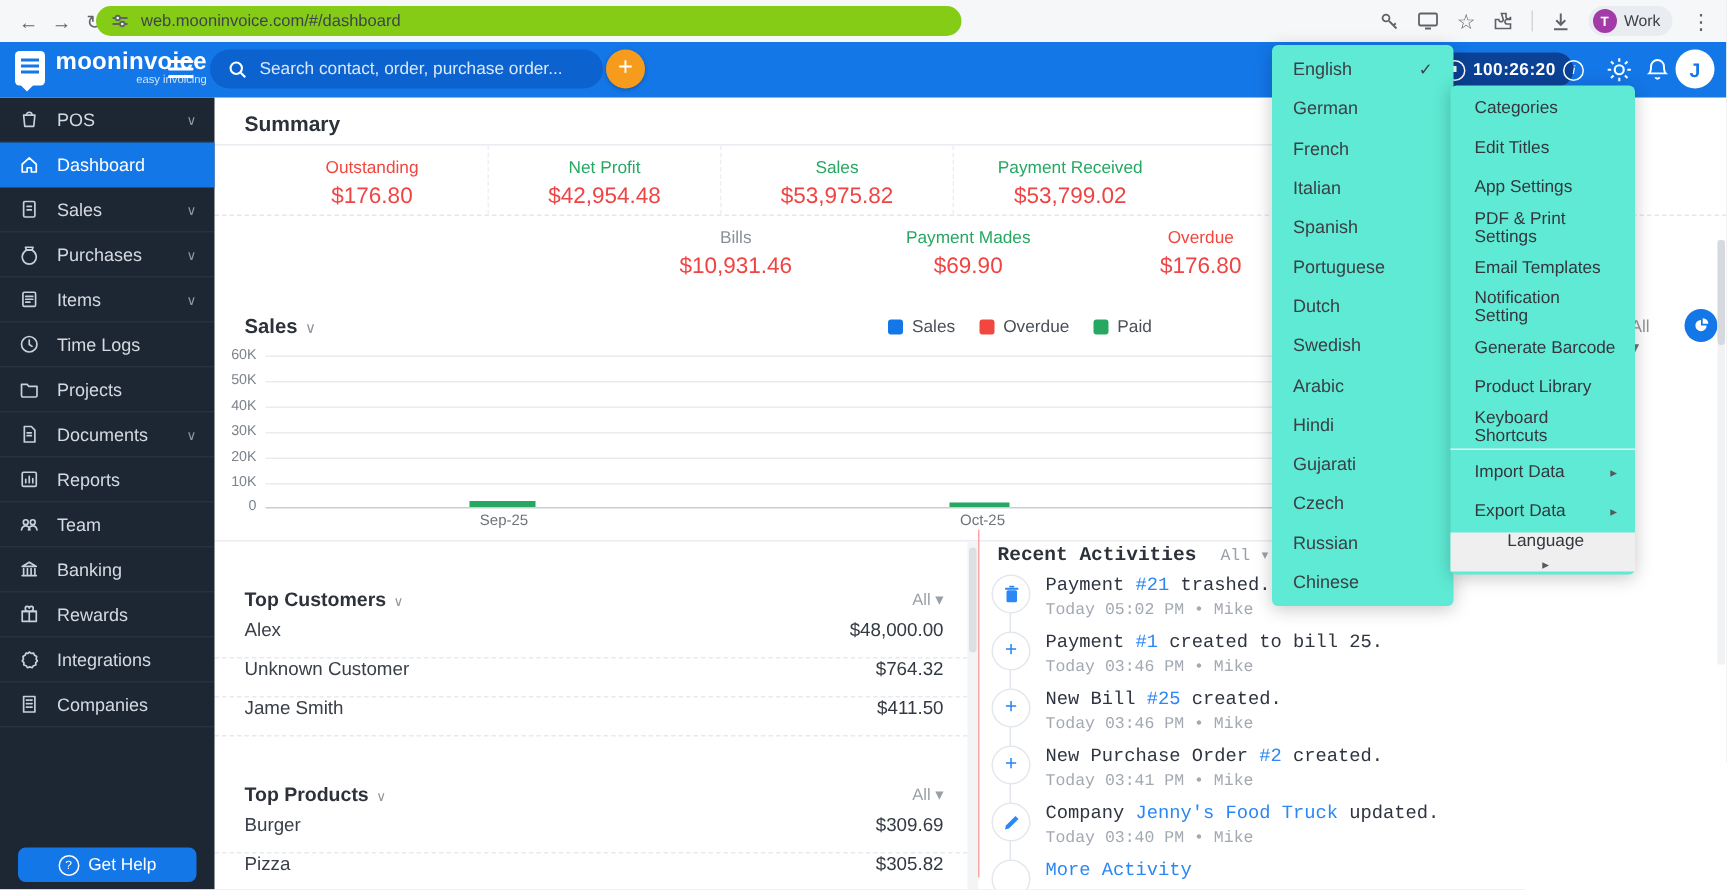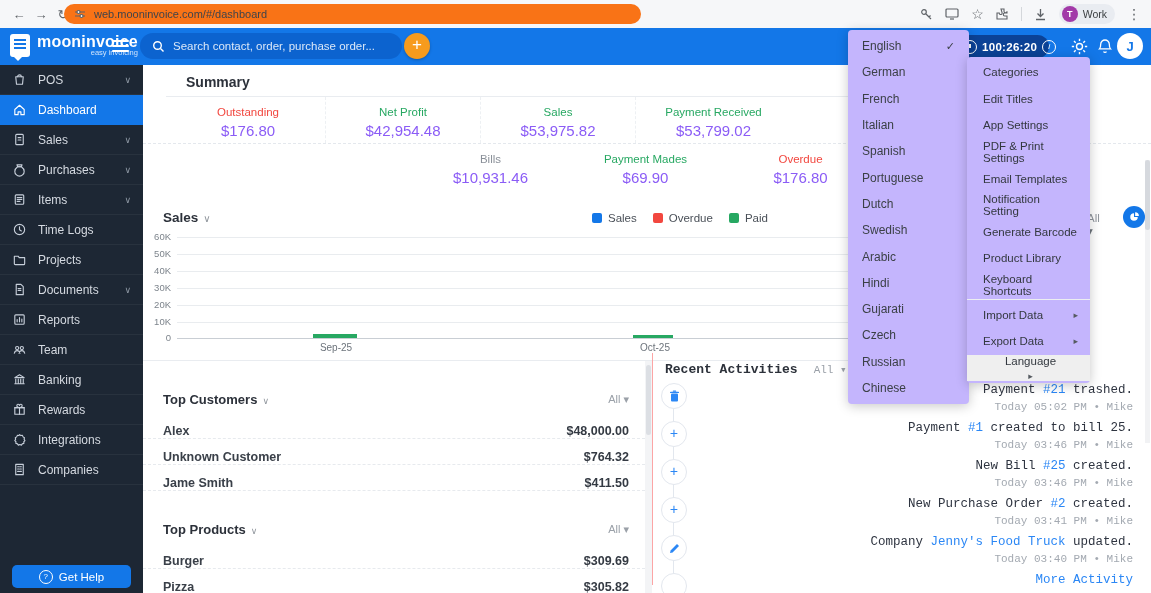--- a/index.html
+++ b/index.html
@@ -4,21 +4,21 @@
 <style>
   html,body{margin:0;padding:0;background:#e8e8e8;}
   .stage{position:relative;width:1151px;height:593px;overflow:hidden;background:#fff;
          font-family:"Liberation Sans",sans-serif;-webkit-font-smoothing:antialiased;}
 
   
   .chrome{position:absolute;left:0;top:0;width:1151px;height:28px;background:#f6f7f9;
           border-bottom:1px solid #e3e6ea;display:flex;align-items:center;}
   .nav-btn{width:22px;text-align:center;color:#5f6368;font-size:13px;cursor:pointer;}
   .url-pill{position:absolute;left:64px;top:4px;width:577px;height:20px;border-radius:10px;
-            background:#f97316;display:flex;align-items:center;padding:0 10px;box-sizing:border-box;}
+            background:#84cc16;display:flex;align-items:center;padding:0 10px;box-sizing:border-box;}
   .url-text{font-size:11px;color:#3f444b;margin-left:8px;}
   .chrome-right{position:absolute;right:10px;top:0;height:28px;display:flex;align-items:center;gap:12px;}
   .c-ic{color:#5f6368;font-size:12px;display:flex;align-items:center;}
   .c-sep{width:1px;height:14px;background:#d4d7db;}
   .work-chip{display:flex;align-items:center;gap:5px;background:#e9ecf1;border-radius:10px;padding:2px 8px 2px 3px;}
   .work-av{width:16px;height:16px;border-radius:50%;background:#a23aa8;color:#fff;font-size:9px;
            display:flex;align-items:center;justify-content:center;font-weight:bold;}
   .work-label{font-size:10.5px;color:#3c4043;}
 
   
@@ -59,32 +59,32 @@
   .s-item.active .lbl{color:#fff;}
   .si{width:15px;height:15px;flex:none;display:flex;}
   .si svg{width:15px;height:15px;stroke:#c7cfda;fill:none;stroke-width:1.2;stroke-linecap:round;stroke-linejoin:round;}
   .s-item.active .si svg{stroke:#fff;}
   .get-help{position:absolute;left:12px;bottom:5px;width:119px;height:23px;border-radius:5px;background:#1377e8;
             color:#fff;font-size:11.5px;display:flex;align-items:center;justify-content:center;gap:6px;cursor:pointer;}
   .gh-q{width:12px;height:12px;border-radius:50%;border:1px solid #fff;font-size:8px;line-height:12px;text-align:center;}
 
   
   .main{position:absolute;left:143px;top:65px;width:1008px;height:528px;background:#fff;}
-  .sum-head{position:absolute;left:0;top:0;width:836px;height:32px;border-bottom:1px solid #e9ecf0;box-sizing:border-box;margin-left:23px;}
+  .sum-head{position:absolute;left:0;top:0;width:836px;height:32px;border-bottom:1px solid #e9ecf0;box-sizing:border-box;}
   .sum-title{position:absolute;left:20px;top:9px;font-size:14px;font-weight:bold;color:#2c313a;}
   .period{position:absolute;right:34px;top:9px;font-size:12.5px;color:#2b87f5;cursor:pointer;}
   .funnel{position:absolute;right:8px;top:8px;cursor:pointer;}
   .metrics1{position:absolute;left:0;top:32px;width:1008px;height:46px;display:flex;padding-left:28px;box-sizing:border-box;}
   .metrics2{position:absolute;left:0;top:78px;width:1008px;height:57px;display:flex;padding-left:270px;box-sizing:border-box;
             border-top:1px dashed #e4e8ed;}
   .metric{width:155px;text-align:center;padding-top:9px;box-sizing:border-box;}
   .metrics1 .metric{border-right:1px dashed #edf0f3;}
   .metrics1 .metric:last-child{border-right:none;}
   .m-label{font-size:11.5px;margin-bottom:4px;}
-  .m-value{font-size:15px;color:#8b5cf6;font-weight:500;}
+  .m-value{font-size:15px;color:#ef4444;font-weight:500;}
   .tone-red{color:#f2473f;} .tone-green{color:#27a862;} .tone-gray{color:#8a9099;}
 
   
   .chart-panel{position:absolute;left:0;top:135px;width:916px;height:161px;border-bottom:1px solid #e9ecf0;box-sizing:border-box;}
   .chart-title{position:absolute;left:20px;top:10px;font-size:13.5px;font-weight:bold;color:#2c313a;cursor:pointer;}
   .chart-title .chev{font-weight:normal;color:#8f959c;font-size:10px;margin-left:5px;}
   .legend{position:absolute;left:449px;top:12px;display:flex;gap:16px;}
   .leg-item{display:flex;align-items:center;gap:6px;font-size:11.5px;color:#4a5058;}
   .sw{width:10px;height:10px;border-radius:2px;}
   .chart-all{position:absolute;left:944px;top:12px;font-size:11.5px;color:#8f959c;cursor:pointer;}
@@ -95,44 +95,44 @@
   .ytick{position:absolute;left:0;width:28px;text-align:right;font-size:9.5px;color:#7d848c;}
   .xtick{position:absolute;width:60px;text-align:center;font-size:10px;color:#6d747c;top:142px;}
   .bar{position:absolute;background:#27a862;}
 
   
   .bottom-left{position:absolute;left:0;top:296px;width:502px;height:232px;}
   .list-head{height:28px;display:flex;align-items:center;padding:0 16px 0 20px;margin-top:24px;}
   .list-title{font-size:13px;font-weight:bold;color:#2c313a;cursor:pointer;}
   .list-title .chev{font-weight:normal;color:#8f959c;font-size:9px;margin-left:5px;}
   .list-all{margin-left:auto;font-size:11px;color:#9aa0a8;cursor:pointer;}
-  .lrow{height:25px;display:flex;align-items:flex-end;padding:0 16px 0 20px;border-bottom:1px dashed #e7eaee;font-weight:bold;}
+  .lrow{height:25px;display:flex;align-items:flex-start;padding:0 16px 0 20px;border-bottom:1px dashed #e7eaee;}
   .lrow .nm{font-size:12.5px;color:#3a4049;}
   .lrow .amt{margin-left:auto;font-size:12.5px;color:#343a43;}
   .scroll-strip{position:absolute;left:502px;top:296px;width:7px;height:232px;background:#f3f4f6;}
   .scroll-strip .thumb{position:absolute;left:1px;top:4px;width:5px;height:70px;background:#dcdfe4;border-radius:3px;}
   .activities{position:absolute;left:509px;top:288px;width:499px;height:232px;border-left:1px solid #fca5a5;box-sizing:border-box;font-family:Liberation Mono, monospace;}
   .act-head{position:absolute;left:12px;top:9px;display:flex;align-items:center;gap:16px;}
   .act-title{font-size:13px;font-weight:bold;color:#2c313a;}
   .act-all{font-size:11px;color:#9aa0a8;cursor:pointer;}
   .timeline{position:absolute;left:20px;top:40px;width:1px;height:200px;background:#e2e7ee;}
-  .act-item{position:absolute;left:0;width:480px;height:38px;text-align:right;}
+  .act-item{position:absolute;left:0;width:480px;height:38px;}
   .act-ic{position:absolute;left:8px;top:0;width:26px;height:26px;border-radius:50%;background:#fff;
           border:1px solid #e3e7ee;display:flex;align-items:center;justify-content:center;color:#2b87f5;
           font-size:14px;box-sizing:border-box;}
   .act-body{margin-left:44px;}
   .act-text{font-size:12.5px;color:#2e3440;font-weight:500;line-height:15px;}
   .act-text .lnk{color:#2b87f5;cursor:pointer;}
   .act-meta{font-size:11px;color:#a3a9b1;margin-top:3px;}
 
   .main-scroll{position:absolute;right:1px;top:95px;width:5px;height:283px;background:#f1f2f4;z-index:3;}
   .main-scroll .thumb{position:absolute;left:0;top:0;width:5px;height:70px;background:#d6d9de;border-radius:3px;}
 
   
-  .menu{position:absolute;background:#c4b5fd;border-radius:4px;box-shadow:0 2px 12px rgba(0,0,0,.22);z-index:60;}
+  .menu{position:absolute;background:#5eead4;border-radius:4px;box-shadow:0 2px 12px rgba(0,0,0,.22);z-index:60;}
   .lang-menu{left:848px;top:30px;width:121px;padding:3px 0;}
   .lang-item{height:26.3px;display:flex;align-items:center;justify-content:space-between;
              padding:0 14px;font-size:12px;color:#3b4046;cursor:pointer;}
   .lang-item .ck{color:#3b4046;font-size:11px;}
   .set-menu{left:967px;top:57px;width:123px;padding:2px 0;}
   .set-item{height:26.6px;display:flex;align-items:center;justify-content:space-between;
             padding:0 12px 0 16px;font-size:11.5px;color:#33383f;cursor:pointer;}
   .set-item.hl{background:#efefef;flex-direction:column;}
   .set-item .arr{color:#555a60;font-size:9px;}
   .menu-div{height:1px;background:#eceef1;margin:1px 0;}

